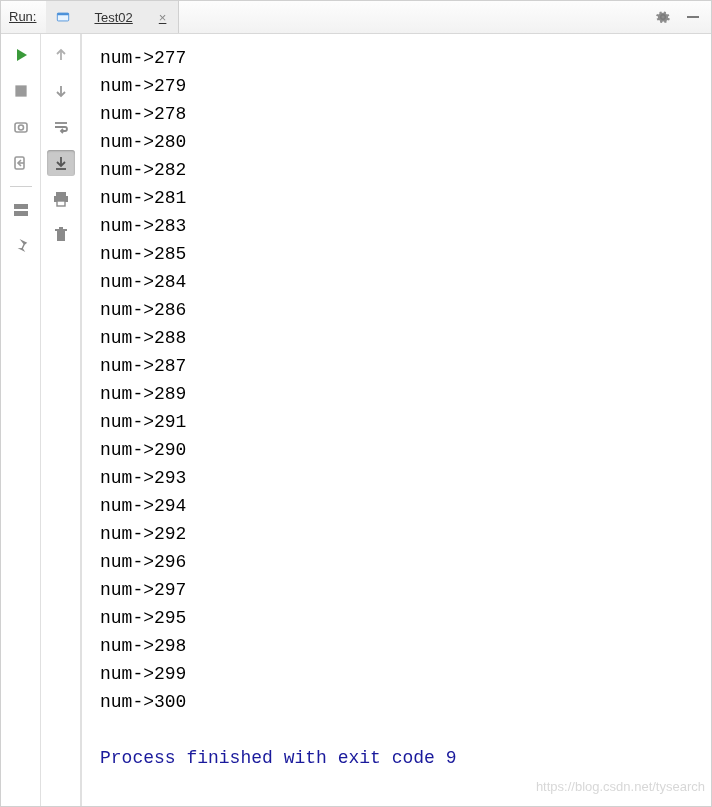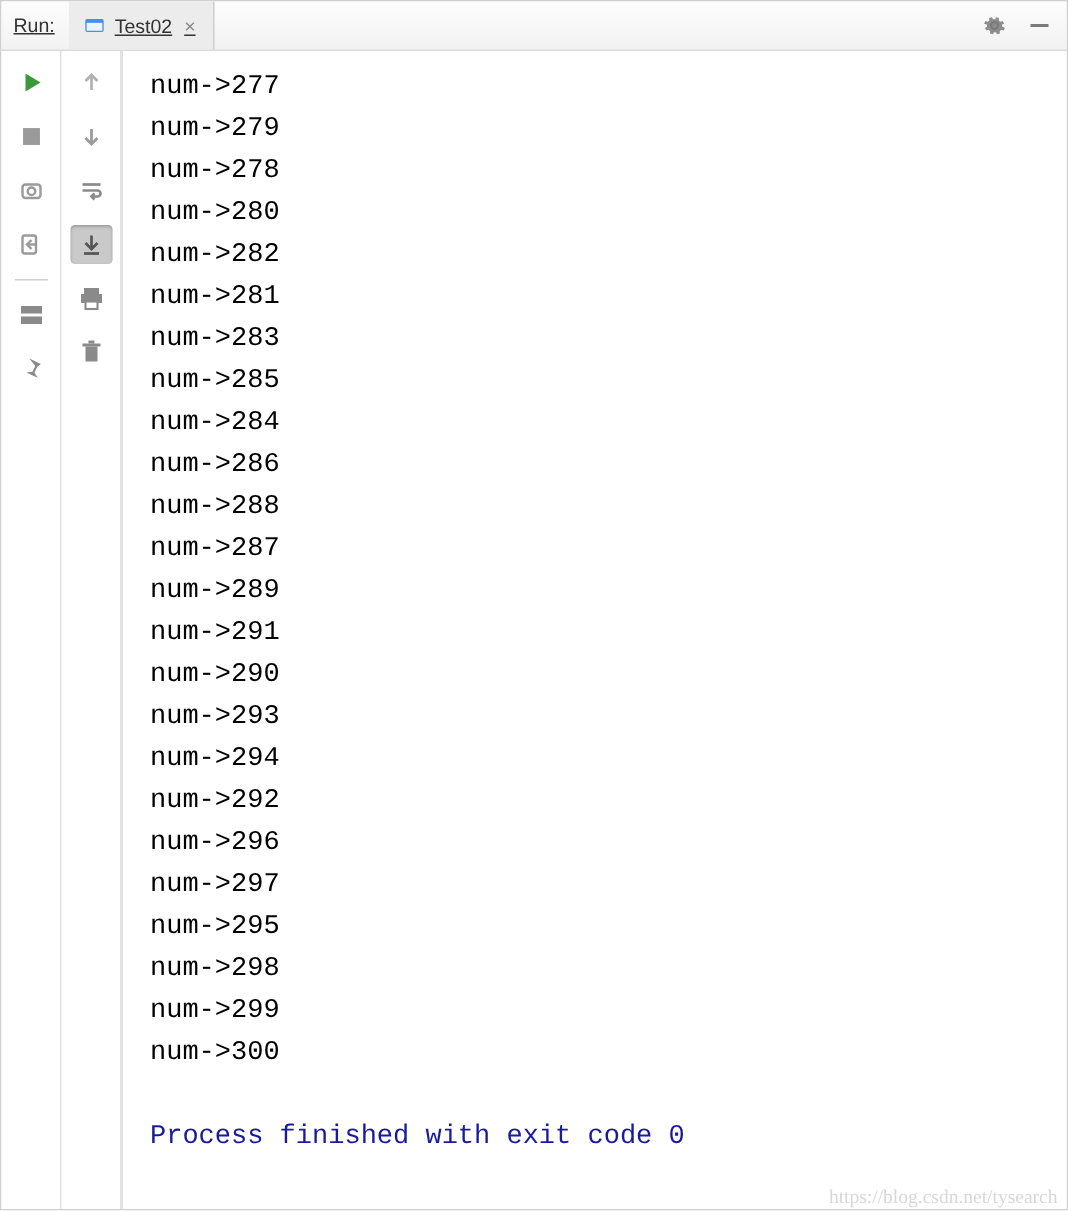--- a/index.html
+++ b/index.html
@@ -35,21 +35,21 @@
     padding: 0 10px 0 8px;
     line-height: 32px;
   }
   .tab {
     display: flex;
     align-items: center;
     height: 100%;
     padding: 0 10px;
     background: #ececec;
     border-right: 1px solid #d0d0d0;
-    gap: 6px;
+    gap: 24px;
   }
   .tab-icon {
     width: 14px;
     height: 14px;
     display: inline-block;
   }
   .tab-icon svg { width:14px; height:14px; display:block; }
   .tab-close {
     color: #888;
     font-size: 13px;
@@ -136,24 +136,24 @@
   .console .exit {
     color: #1a1a9c;
   }
   
   .console::-webkit-scrollbar { width: 10px; }
   .console::-webkit-scrollbar-thumb { background: #cfcfcf; border-radius: 4px; }
   .console::-webkit-scrollbar-track { background: #f5f5f5; }
   .watermark {
     position: absolute;
     right: 6px;
-    bottom: 0;
+    bottom: 12px;
     font-size: 13px;
     color: rgba(140,140,140,0.35);
-    font-family: Liberation Serif, serif;
+    font-family: Liberation Sans, sans-serif;
     pointer-events: none;
   }
 </style>
 </head>
 <body>
 
 <div class="window">
 
   <div class="topbar">
     <span class="run-label">Run:</span>
@@ -285,19 +285,19 @@
 num-&gt;293
 num-&gt;294
 num-&gt;292
 num-&gt;296
 num-&gt;297
 num-&gt;295
 num-&gt;298
 num-&gt;299
 num-&gt;300
 
-<span class="exit">Process finished with exit code 0</span>
+<span class="exit">Process finished with exit code 9</span>
 </div>
       <div class="watermark">https://blog.csdn.net/tysearch</div>
     </div>
 
   </div>
 </div>
 
 </body></html>

